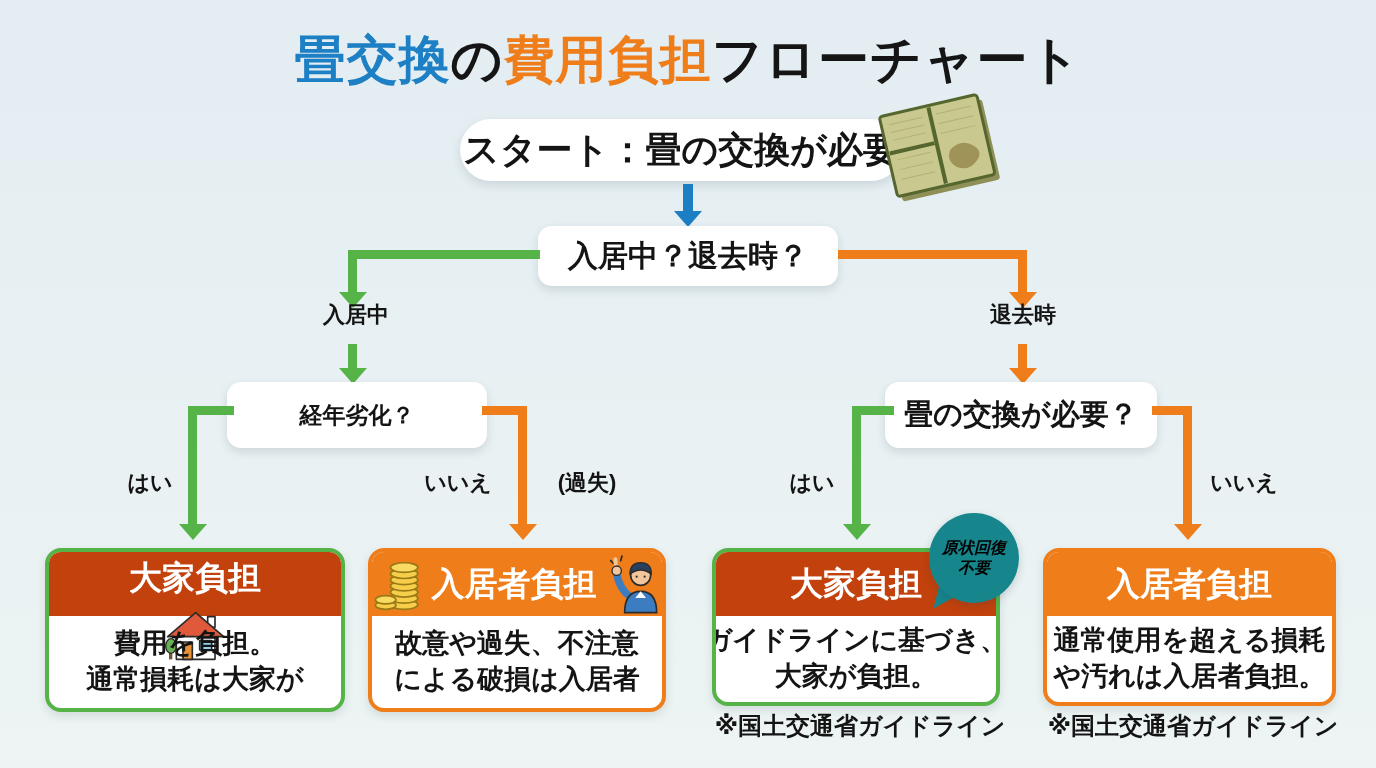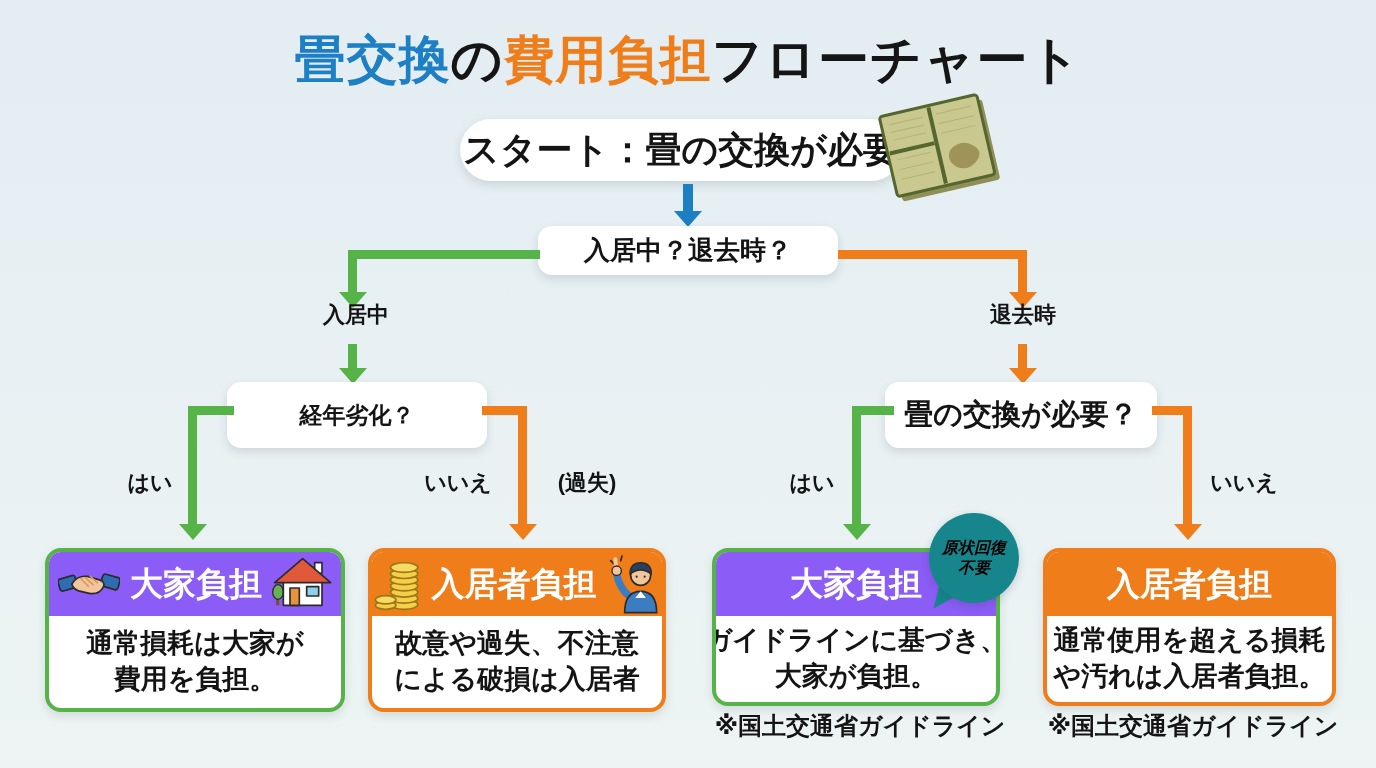--- a/index.html
+++ b/index.html
@@ -27,21 +27,21 @@
     position:absolute; background:#ffffff;
     display:flex; align-items:center; justify-content:center;
     box-shadow:0 4px 10px rgba(50,70,80,.15);
     white-space:nowrap;
   }
   .start-pill {
     left:460px; top:119px; width:442px; height:62px;
     border-radius:31px; font-size:36px; font-weight:900;
   }
   .decision { border-radius:14px; font-weight:900; }
-  .d-timing { left:538px; top:226px; width:300px; height:49px; font-size:26px; }
+  .d-timing { left:538px; top:226px; width:300px; height:60px; font-size:30px; }
   .d-aging  { left:227px; top:382px; width:260px; height:66px; font-size:23px; }
   .d-normal { left:885px; top:382px; width:272px; height:66px; font-size:29px; }
   
   .hline,.vline { position:absolute; }
   .green  { background:#56b348; }
   .orange { background:#ee7d1a; }
   .blue   { background:#1c7fc3; }
   .ah { position:absolute; width:0; height:0;
         border-left:14px solid transparent; border-right:14px solid transparent; }
   .ah.g { border-top:16px solid #56b348; }
@@ -58,21 +58,21 @@
     border:4px solid; overflow:hidden;
     box-shadow:0 4px 10px rgba(50,70,80,.14);
     display:flex; flex-direction:column;
   }
   .outcome.g-box { border-color:#56b348; }
   .outcome.o-box { border-color:#ee7d1a; }
   .outcome-header {
     height:64px; flex:0 0 64px; display:flex; align-items:center; justify-content:center;
     gap:10px; color:#ffffff; font-size:33px; font-weight:900; white-space:nowrap;
   }
-  .g-box .outcome-header { background:#8b5cf6; }
+  .g-box .outcome-header { background:#c2410c;flex-direction:column; }
   .o-box .outcome-header { background:#ee7d1a; }
   .outcome-body {
     flex:1; display:flex; flex-direction:column; align-items:center; justify-content:center;
     font-size:27px; font-weight:900; line-height:1.32; text-align:center; white-space:nowrap;
   }
   .hicon { flex:0 0 auto; display:block; }
   
   .badge {
     position:absolute; left:929px; top:513px; width:90px; height:90px;
     background:#17858c; border-radius:50%;
@@ -198,22 +198,22 @@
         <g stroke="#2b2b2b" stroke-width="2.5" stroke-linejoin="round">
           <rect x="64" y="8" width="11" height="16" fill="#ffffff"></rect>
           <rect x="17" y="36" width="58" height="36" fill="#ffffff"></rect>
           <polygon points="46,2 88,38 4,38" fill="#e0593b"></polygon>
           <rect x="27" y="46" width="14" height="26" fill="#e8923c"></rect>
           <rect x="52" y="44" width="18" height="14" fill="#8fd0ea"></rect>
         </g>
       </svg>
     </div>
     <div class="outcome-body">
+      <span>費用を負担。</span>
       <span>通常損耗は大家が</span>
-      <span>費用を負担。</span>
     </div>
   </div>
 
   <div class="outcome o-box" style="left:368px; top:548px; width:298px; height:164px;">
     <div class="outcome-header">
       <svg class="hicon" width="48" height="58" viewBox="0 0 70 84">
         <g stroke="#9a7a17" stroke-width="2.5">
           <ellipse cx="44" cy="72" rx="20" ry="7" fill="#f6ce4a"></ellipse>
           <ellipse cx="44" cy="63" rx="20" ry="7" fill="#f6ce4a"></ellipse>
           <ellipse cx="44" cy="54" rx="20" ry="7" fill="#f6ce4a"></ellipse>

